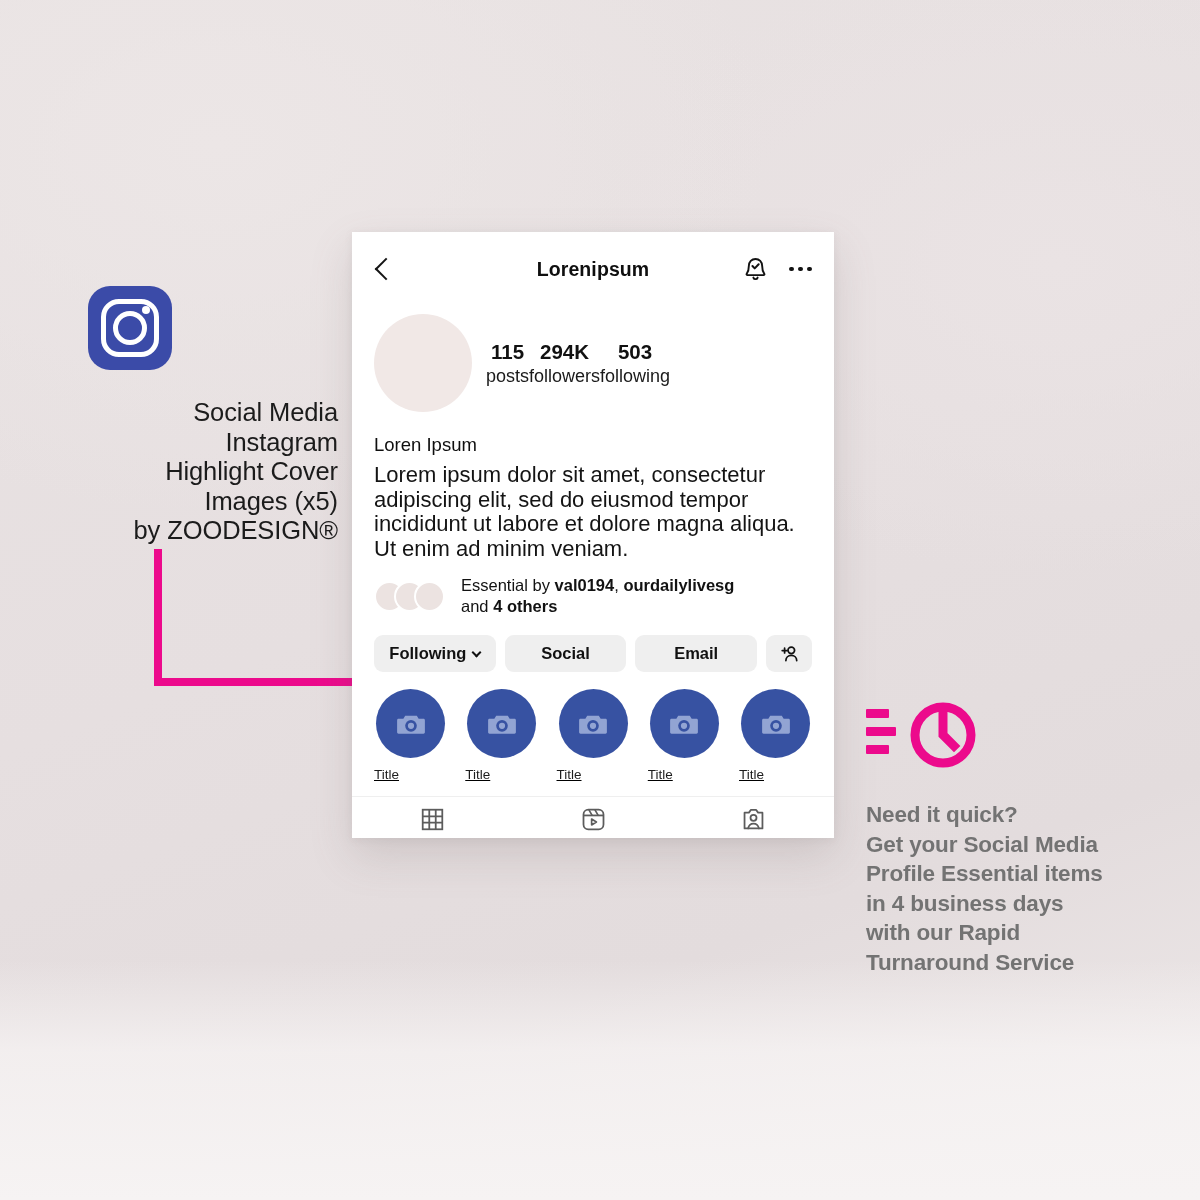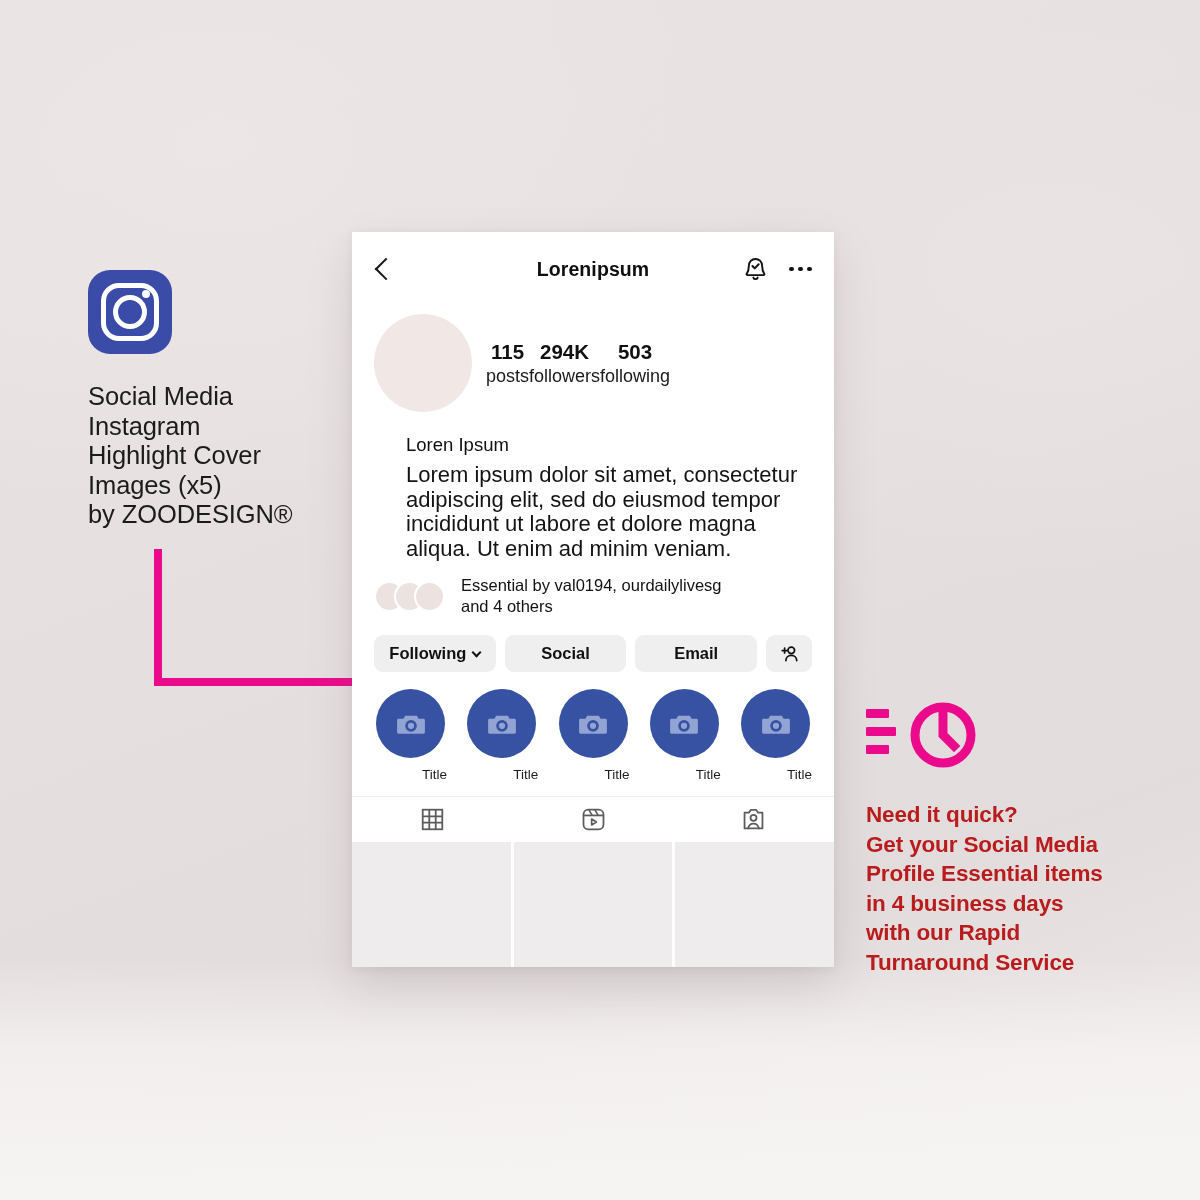--- a/index.html
+++ b/index.html
@@ -23,21 +23,21 @@
       radial-gradient(ellipse 900px 600px at 18% 12%, #ece6e6 0%, rgba(236,230,230,0) 62%),
       radial-gradient(ellipse 820px 520px at 88% 22%, #eae3e4 0%, rgba(234,227,228,0) 60%),
       linear-gradient(160deg, #e9e3e3 0%, #e6dfe0 46%, #e3dcdd 74%, #efeaea 100%);
   }
   #bg-floor {
     position: absolute; left: 0; right: 0; bottom: 0; height: 240px;
     background: linear-gradient(180deg, rgba(246,243,243,0) 0%, rgba(247,244,244,.75) 38%, #f6f3f3 100%);
   }
 
   
-  #left-block { position: absolute; left: 88px; top: 270px; width: 250px; }
+  #left-block { position: absolute; left: 88px; top: 286px; width: 250px; text-align: right; }
 
   #ig-logo {
     width: 84px; height: 84px; border-radius: 22px;
     background: #3b4ba8; position: relative;
   }
   #ig-logo .ring {
     position: absolute; left: 13px; top: 13px; width: 58px; height: 58px;
     border: 5px solid #ffffff; border-radius: 18px;
   }
   #ig-logo .lens {
@@ -55,21 +55,21 @@
     color: #1b1b1b; font-weight: 500; letter-spacing: -0.1px;
     white-space: pre-line;
   }
 
   
   #connector { position: absolute; left: 150px; top: 545px; width: 250px; height: 155px; }
 
   
   #phone-card {
     position: absolute; left: 352px; top: 232px;
-    width: 482px; height: 735px;
+    width: 482px; height: 606px;
     background: #ffffff;
     box-shadow: 0 18px 40px rgba(120,104,104,.20), 0 2px 8px rgba(120,104,104,.10);
     overflow: hidden;
   }
 
   
   #app-bar {
     height: 74px; display: flex; align-items: center;
     padding: 0 22px; position: relative;
   }
@@ -94,54 +94,54 @@
   #avatar {
     width: 98px; height: 98px; border-radius: 50%;
     background: #f1e8e6; flex: 0 0 98px;
   }
   #stats { display: flex; flex: 1; justify-content: flex-start; padding-left: 14px; }
   .stat { text-align: center; }
   .stat .num { font-size: 20.5px; font-weight: bold; color: #111; line-height: 25px; }
   .stat .lbl { font-size: 18px; color: #1a1a1a; line-height: 24px; }
 
   
-  #bio { padding: 20px 22px 0 22px; margin-left: 32px; }
+  #bio { padding: 20px 22px 0 22px; }
   #bio-name { font-size: 18.5px; color: #0f0f0f; line-height: 26px; }
   #bio-text { font-size: 22px; color: #141414; line-height: 24.5px; margin-top: 5px; white-space: pre-line; }
 
   
   #followed-by { display: flex; align-items: center; padding: 14px 22px 0 22px; }
   #fb-avatars { display: flex; flex: 0 0 auto; }
   #fb-avatars span {
     width: 31px; height: 31px; border-radius: 50%;
     background: #ece3e1; border: 2px solid #ffffff; display: block;
   }
   #fb-avatars span + span { margin-left: -11px; }
   #fb-text { margin-left: 16px; font-size: 16.5px; line-height: 21px; color: #121212; }
-  #fb-text b { font-weight: normal; }
+  #fb-text b { font-weight: bold; }
 
   
   #actions { display: flex; gap: 9px; padding: 18px 22px 0 22px; }
   .btn {
     height: 37px; background: #efefef; border-radius: 9px;
     display: flex; align-items: center; justify-content: center;
     font-size: 16.5px; font-weight: bold; color: #111; cursor: pointer;
     border: none; font-family: inherit;
   }
   .btn.grow { flex: 1 1 0; }
   .btn.icon-btn { flex: 0 0 46px; }
   .caret {
     width: 7px; height: 7px; margin-left: 7px; margin-top: -3px;
     border-right: 2px solid #111; border-bottom: 2px solid #111;
     transform: rotate(45deg);
   }
 
   
   #highlights { display: flex; justify-content: space-between; padding: 17px 22px 0 22px; }
-  .hl { width: 73px; text-align: right; cursor: pointer; }
+  .hl { width: 73px; text-align: left; cursor: pointer; text-decoration: underline; }
   .hl .circle {
     width: 69px; height: 69px; border-radius: 50%;
     background: #3752a2; margin: 0 auto;
     display: flex; align-items: center; justify-content: center;
   }
   .hl .cap { margin-top: 9px; font-size: 13.5px; color: #1d1d1d; }
 
   
   #tab-bar {
     display: flex; margin-top: 14px; height: 46px;
@@ -154,21 +154,21 @@
   
   #post-grid { display: flex; gap: 3px; padding: 0; height: 162px; }
   #post-grid .cell { flex: 1; background: #eeecec; }
 
   
   #right-block { position: absolute; left: 866px; top: 700px; width: 290px; }
   #clock-icon { width: 118px; height: 72px; }
   #right-caption {
     margin-top: 24px;
     font-size: 22.5px; line-height: 29.5px;
-    font-weight: bold; color: #b91c1c; letter-spacing: -0.15px;
+    font-weight: bold; color: #737373; letter-spacing: -0.15px;
     white-space: pre-line;
   }
 </style>
 </head>
 <body>
 
 <div id="stage">
   <div id="bg-wash"></div>
   <div id="bg-floor"></div>
 

